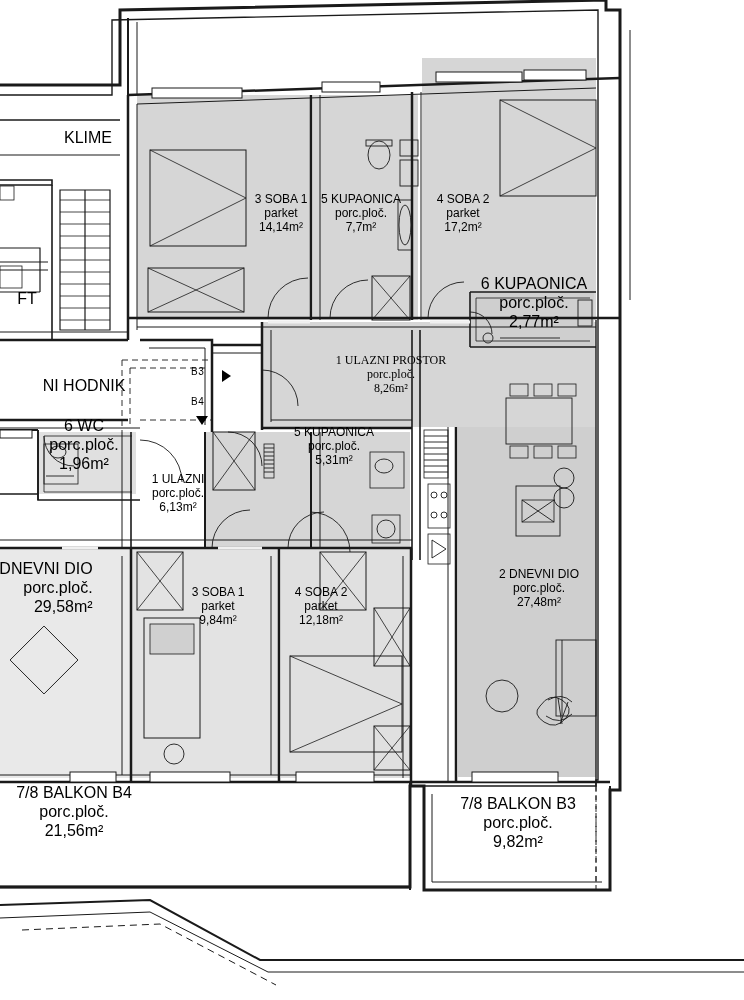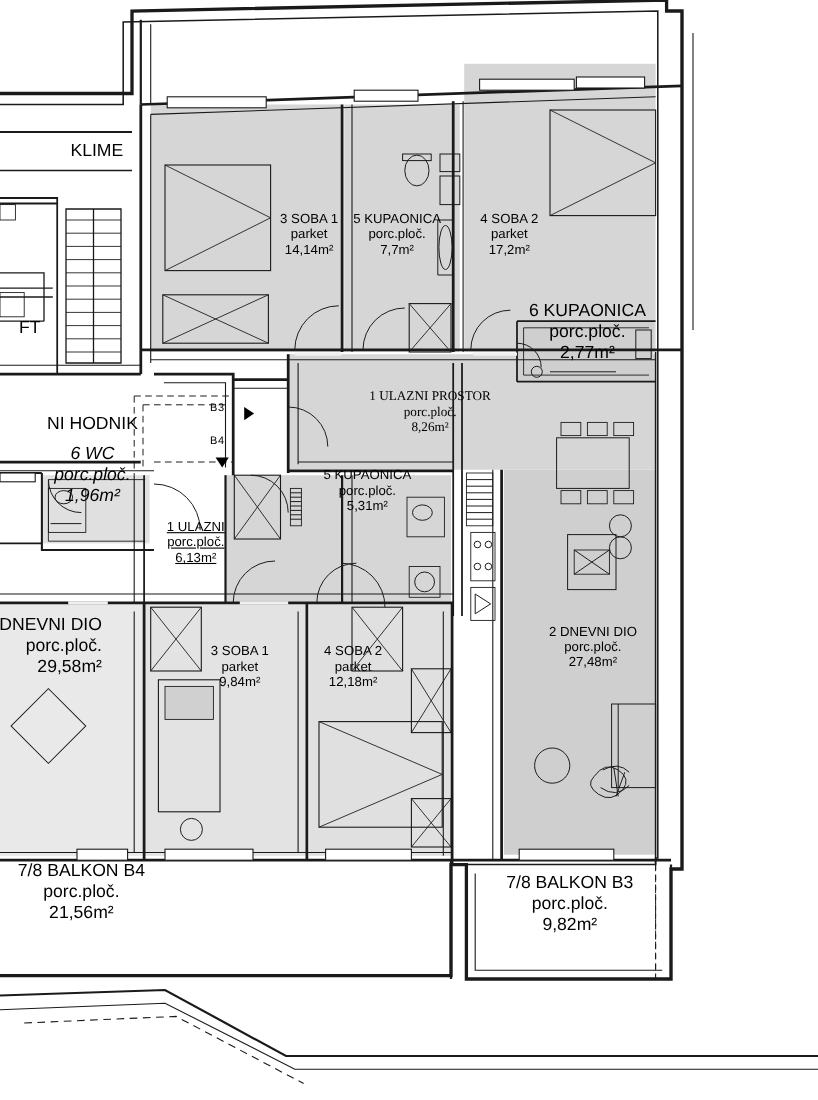--- a/index.html
+++ b/index.html
@@ -353,27 +353,27 @@
   <span class="ln">porc.ploč.</span>
   <span class="ln">2,77m²</span>
 </div>
 
 <div class="label lbl-md" style="left:391px; top:374px; transform:translate(-50%,-50%);font-family:Liberation Serif, serif;">
   <span class="ln">1 ULAZNI PROSTOR</span>
   <span class="ln">porc.ploč.</span>
   <span class="ln">8,26m²</span>
 </div>
 
-<div class="label lbl-sm" style="left:84px; top:433px; transform:translate(-50%,-50%);font-style:italic;">
+<div class="label lbl-sm" style="left:84px; top:445px; transform:translate(-50%,-50%);">
   <span class="ln">6 WC</span>
   <span class="ln">porc.ploč.</span>
   <span class="ln">1,96m²</span>
 </div>
 
-<div class="label lbl-md" style="left:178px; top:493px; transform:translate(-50%,-50%);text-decoration:underline;">
+<div class="label lbl-md" style="left:178px; top:493px; transform:translate(-50%,-50%);">
   <span class="ln">1 ULAZNI</span>
   <span class="ln">porc.ploč.</span>
   <span class="ln">6,13m²</span>
 </div>
 
 <div class="label lbl-md" style="left:334px; top:446px; transform:translate(-50%,-50%);">
   <span class="ln">5 KUPAONICA</span>
   <span class="ln">porc.ploč.</span>
   <span class="ln">5,31m²</span>
 </div>

